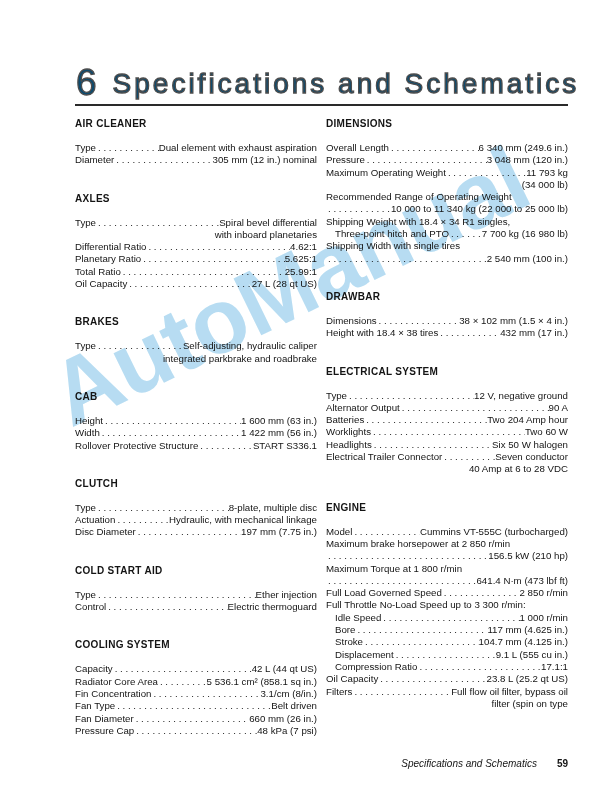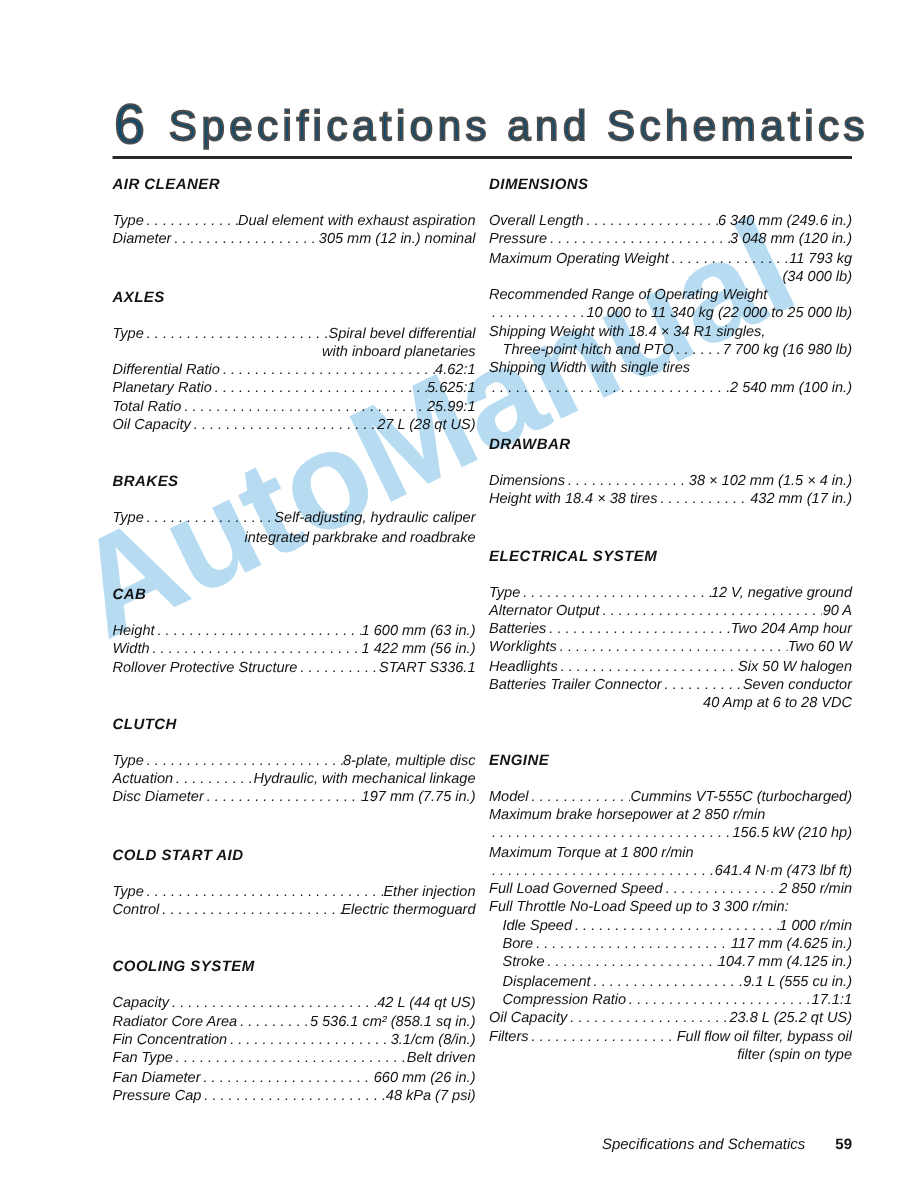--- a/index.html
+++ b/index.html
@@ -25,21 +25,20 @@
   .chapter-num { font-size:37px; letter-spacing:2px; vertical-align:-2px; }
   .chapter-title { font-size:28px; letter-spacing:3px; margin-left:14px; }
   .header-rule {
     position:absolute; left:75px; top:104px; width:493px; height:2px;
     background:#2a2a2a;
   }
   .columns {
     position:absolute; left:75px; top:118px; width:493px;
     display:flex; gap:9px;
     font-size:9.7px;
-    font-style:italic;
   }
   .col { flex:1; min-width:0; }
   .spec-section { margin:0 0 26px 0; }
   .sec-title {
     font-size:10px; font-weight:bold; letter-spacing:0.3px;
     margin:0 0 13px 0;
   }
   .row { line-height:12.3px; }
   .row.lv { display:flex; align-items:baseline; }
   .label { white-space:nowrap; }
@@ -282,21 +281,21 @@
               <span class="label">Worklights</span>
               <span class="leader"></span>
               <span class="value">Two 60 W</span>
             </div>
             <div class="row lv">
               <span class="label">Headlights</span>
               <span class="leader"></span>
               <span class="value">Six 50 W halogen</span>
             </div>
             <div class="row lv">
-              <span class="label">Batteries Trailer Connector</span>
+              <span class="label">Electrical Trailer Connector</span>
               <span class="leader"></span>
               <span class="value">Seven conductor</span>
             </div>
             <div class="row wrap">40 Amp at 6 to 28 VDC</div>
           </section>
           <section class="spec-section">
             <h3 class="sec-title">ENGINE</h3>
             <div class="row lv">
               <span class="label">Model</span>
               <span class="leader"></span>

